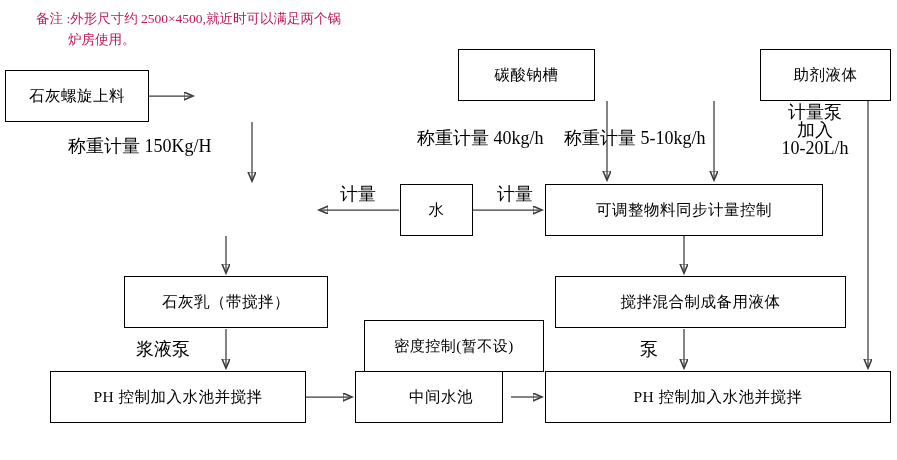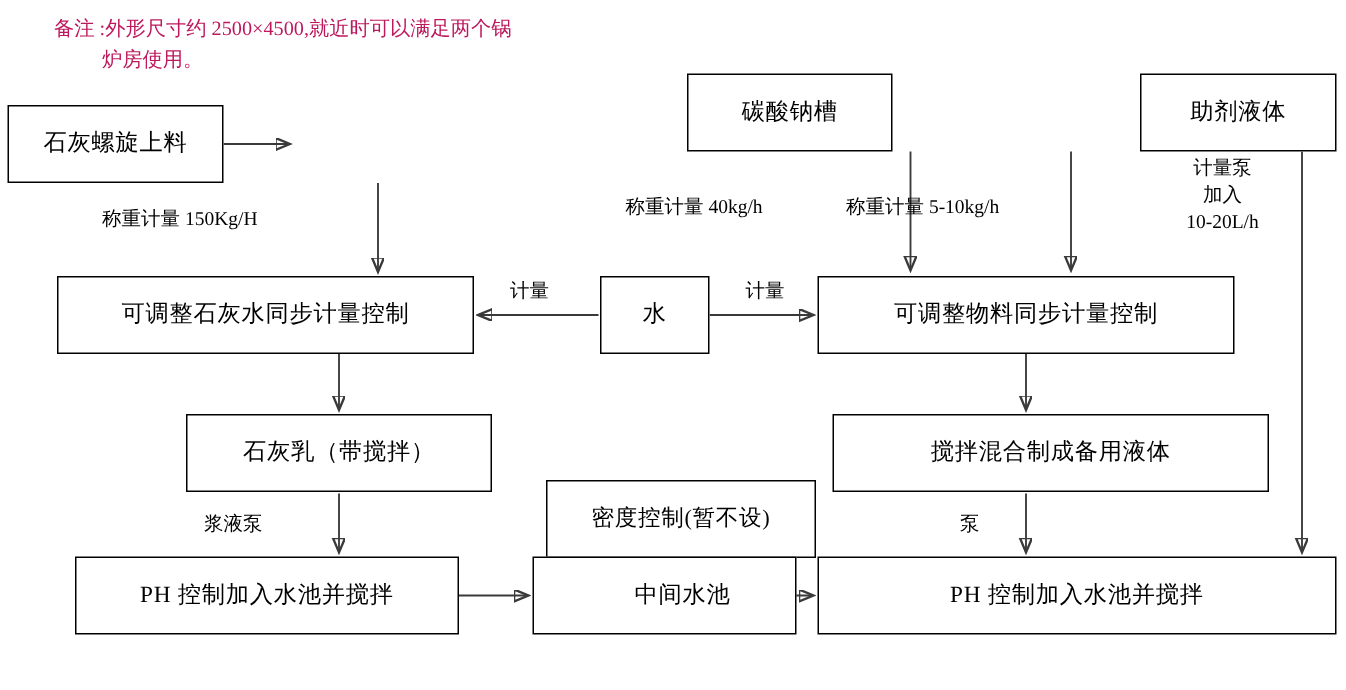--- a/index.html
+++ b/index.html
@@ -33,21 +33,21 @@
     justify-content: center;
     text-align: center;
     font-size: 15.5px;
     line-height: 1.2;
     letter-spacing: 0.5px;
     color: #000000;
   }
   .node.small { font-size: 15px; }
   .edge-label {
     position: absolute;
-    font-size: 13px;
+    font-size: 18px;
     line-height: 16px;
     white-space: pre;
     text-align: center;
     color: #000;
   }
   svg.links {
     position: absolute;
     left: 0;
     top: 0;
     width: 897px;
@@ -93,35 +93,34 @@
   </svg>
 
   <div class="node" style="left:5px; top:70px; width:144px; height:52px;">石灰螺旋上料</div>
 
 
   <div class="node" style="left:458px; top:49px; width:137px; height:52px;">碳酸钠槽</div>
 
 
   <div class="node" style="left:760px; top:49px; width:131px; height:52px;">助剂液体</div>
 
-  <div class="node" style="left:38px; top:184px; width:278px; height:52px;">可调整石灰水同步计量控制</div>
 
   <div class="node" style="left:400px; top:184px; width:73px; height:52px;">水</div>
 
   <div class="node" style="left:545px; top:184px; width:278px; height:52px;">可调整物料同步计量控制</div>
 
   <div class="node" style="left:124px; top:276px; width:204px; height:52px;">石灰乳（带搅拌）</div>
 
   <div class="node small" style="left:364px; top:276px; width:180px; height:52px;margin-top:44px;">密度控制(暂不设)</div>
 
   <div class="node" style="left:555px; top:276px; width:291px; height:52px;">搅拌混合制成备用液体</div>
 
   <div class="node" style="left:50px; top:371px; width:256px; height:52px;">PH 控制加入水池并搅拌</div>
 
-  <div class="node" style="left:355px; top:371px; width:176px; height:52px;padding-left:24px;">中间水池</div>
+  <div class="node" style="left:355px; top:371px; width:148px; height:52px;padding-left:24px;">中间水池</div>
 
   <div class="node" style="left:545px; top:371px; width:346px; height:52px;">PH 控制加入水池并搅拌</div>
 
   <div class="edge-label" style="left:68px; top:138px;">称重计量 150Kg/H</div>
 
   <div class="edge-label" style="left:417px; top:130px;">称重计量 40kg/h</div>
 
   <div class="edge-label" style="left:564px; top:130px;">称重计量 5-10kg/h</div>
 
   <div class="edge-label" style="left:778px; top:104px; width:74px;">计量泵</div>

